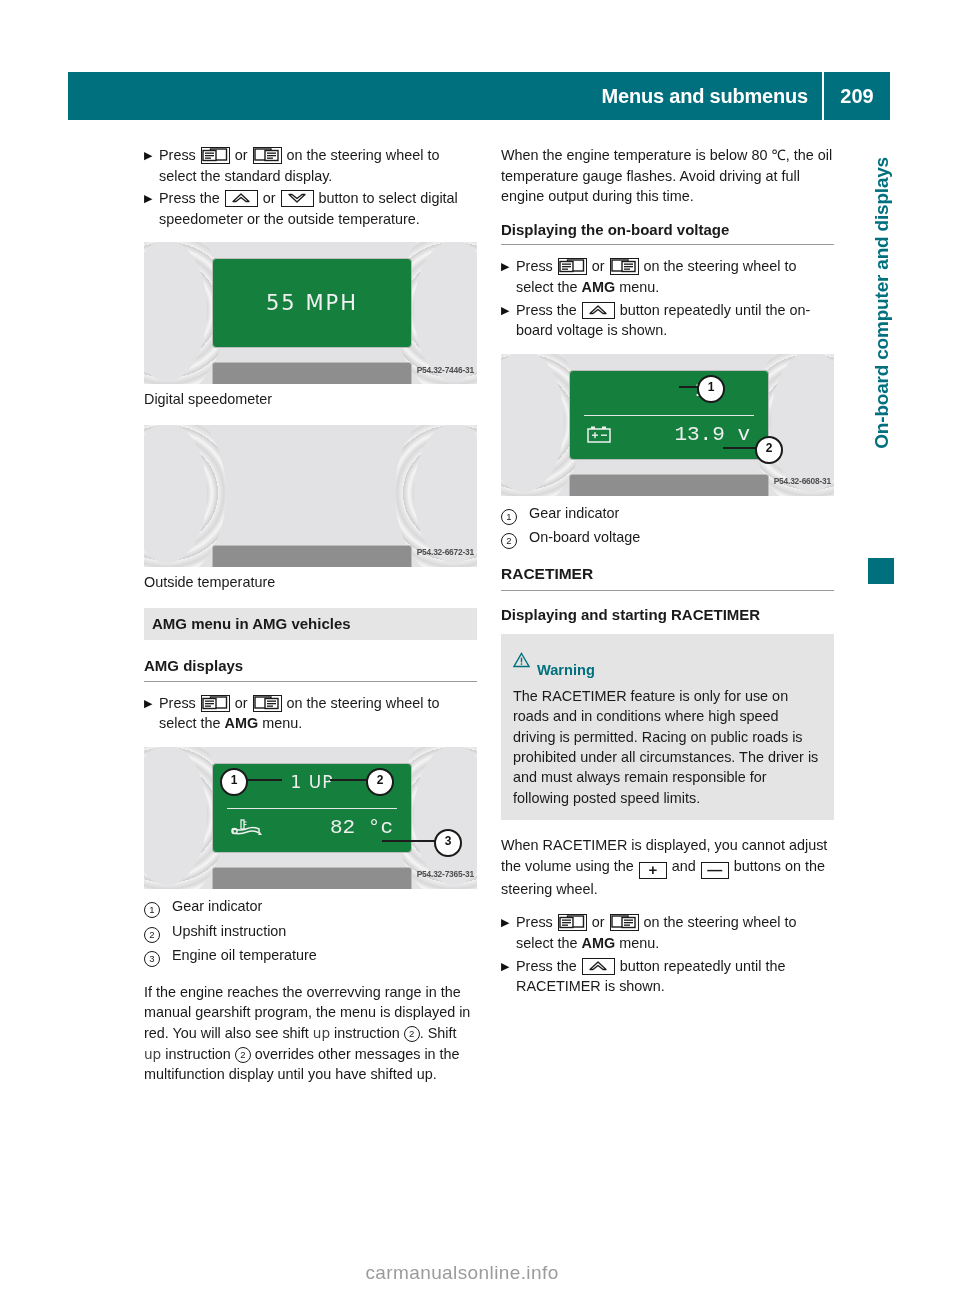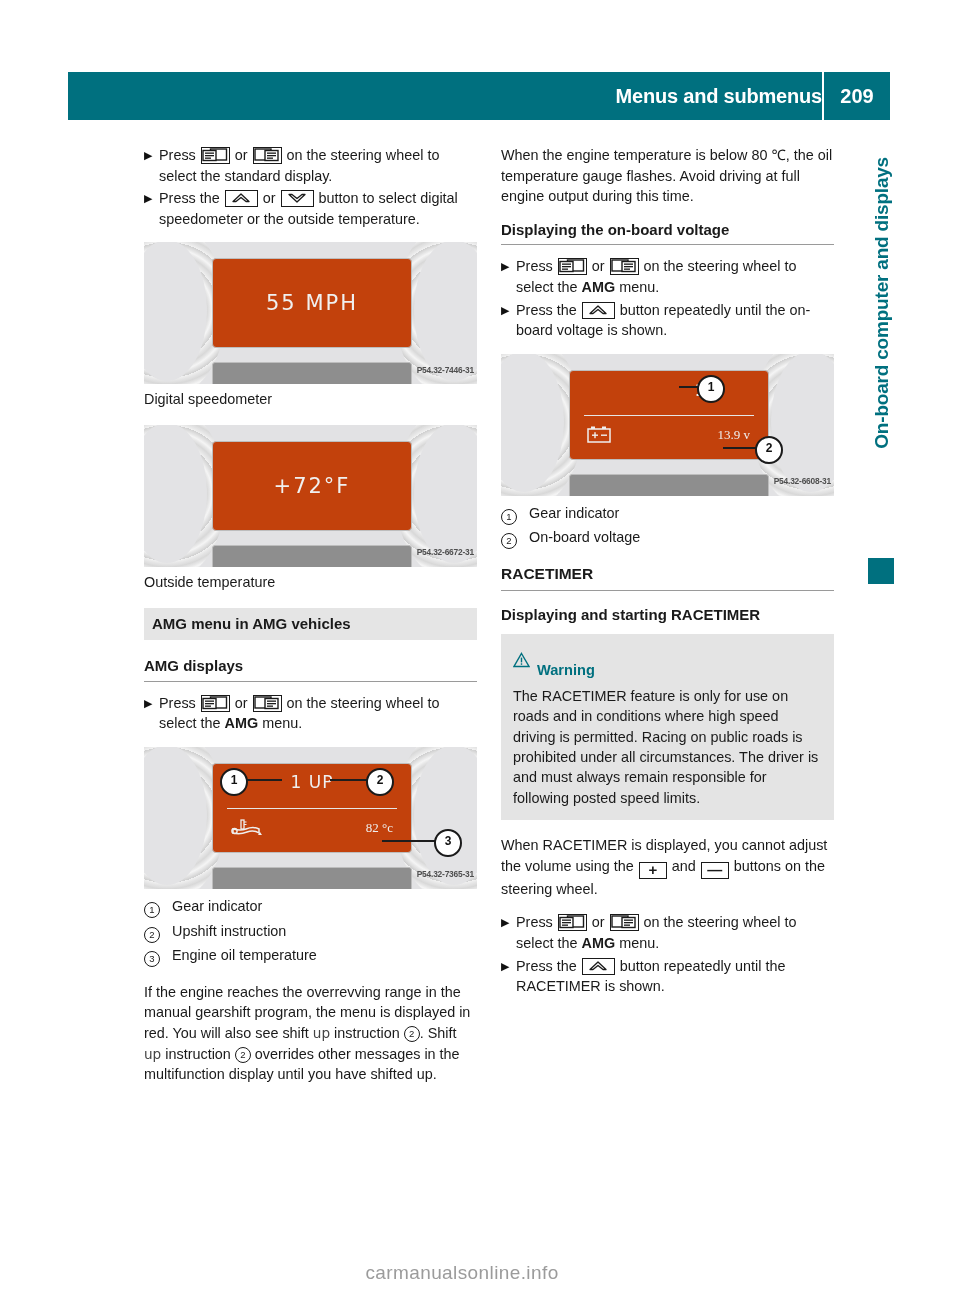--- a/index.html
+++ b/index.html
@@ -26,21 +26,21 @@
     background: #00707f;
     display: flex;
     align-items: center;
     justify-content: flex-end;
   }
   .header-title {
     color: #ffffff;
     font-size: 20px;
     font-weight: bold;
     letter-spacing: -0.2px;
-    padding-right: 0;
+    padding-right: 14px;
     white-space: nowrap;
   }
   .header-sep {
     width: 2px;
     height: 48px;
     background: #ffffff;
   }
   .header-page {
     color: #ffffff;
     font-size: 20px;
@@ -241,21 +241,21 @@
     width: 68%; height: 80%;
     border-radius: 50%;
     background: #e4e4e6;
   }
   .mfd {
     position: absolute;
     left: 68px;
     top: 16px;
     width: 198px;
     height: 88px;
-    background: #c2410c;
+    background: #15803d;
     border: 1.5px solid #bdbdbd;
     border-radius: 4px;
     color: #f1f1f1;
   }
   .mfd-strip {
     position: absolute;
     left: 68px;
     top: 120px;
     width: 198px;
     height: 22px;
@@ -284,22 +284,22 @@
     left: 0; right: 0; top: 8px;
     text-align: center;
     font-family: "DejaVu Sans", sans-serif;
     font-size: 17px;
     letter-spacing: 1px;
     color: #efefef;
   }
   .mfd-val-right {
     position: absolute;
     right: 18px; top: 54px;
-    font-family: Liberation Serif, serif;
-    font-size: 13px;
+    font-family: Liberation Mono, monospace;
+    font-size: 21px;
     color: #efefef;
   }
   .mfd-icon-left {
     position: absolute;
     left: 16px; top: 54px;
   }
   .mfd-gear-right {
     position: absolute;
     right: 62px; top: 10px;
     font-family: "DejaVu Sans", sans-serif;
@@ -434,23 +434,20 @@
       <div class="mfd-strip"></div>
       <div class="figure-code">P54.32-7446-31</div>
     </div>
     <div class="figure-caption">Digital speedometer</div>
   </div>
 
   <div class="figure">
     <div class="figure-img">
       <div class="dial dial-l"></div>
       <div class="dial dial-r"></div>
-      <div class="mfd">
-        <div class="mfd-center">+72°F</div>
-      </div>
       <div class="mfd-strip"></div>
       <div class="figure-code">P54.32-6672-31</div>
     </div>
     <div class="figure-caption">Outside temperature</div>
   </div>
 
   <div class="h-gray">AMG menu in AMG vehicles</div>
   <div class="h-sub">AMG displays</div>
 
   <div class="steps">

